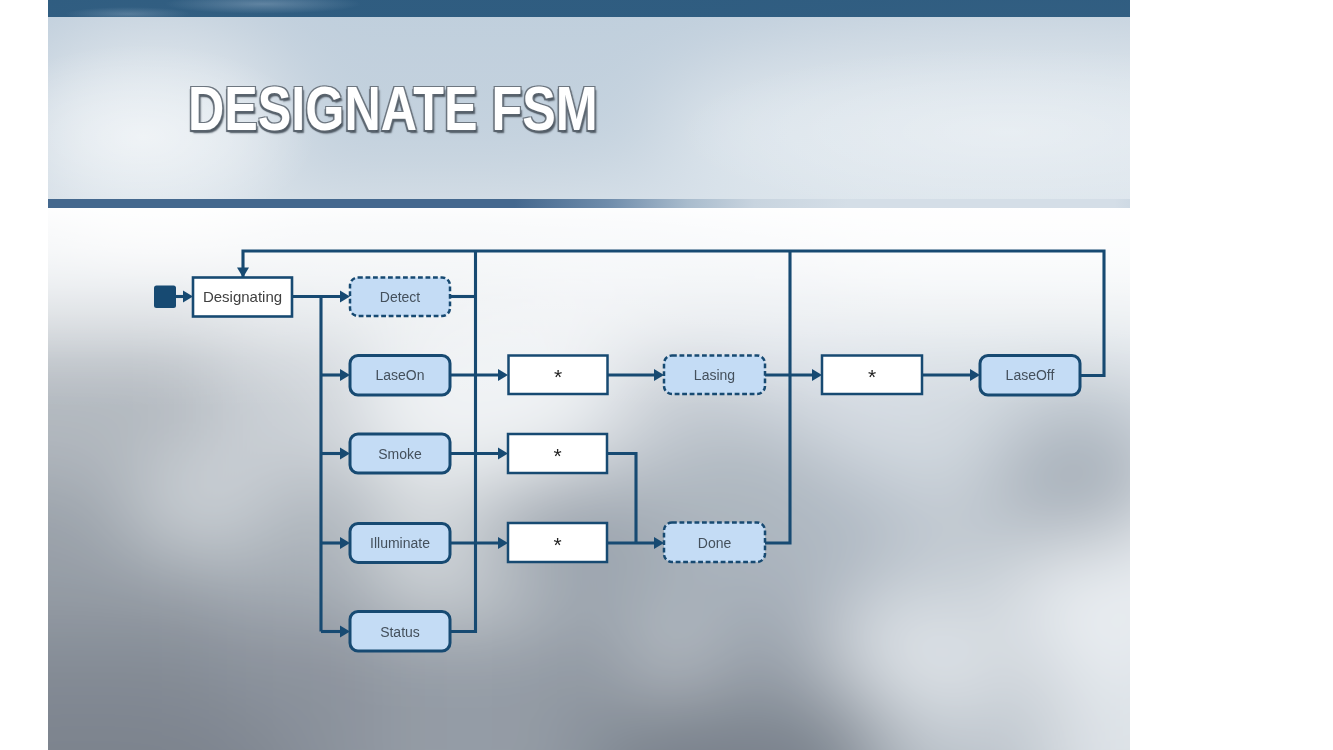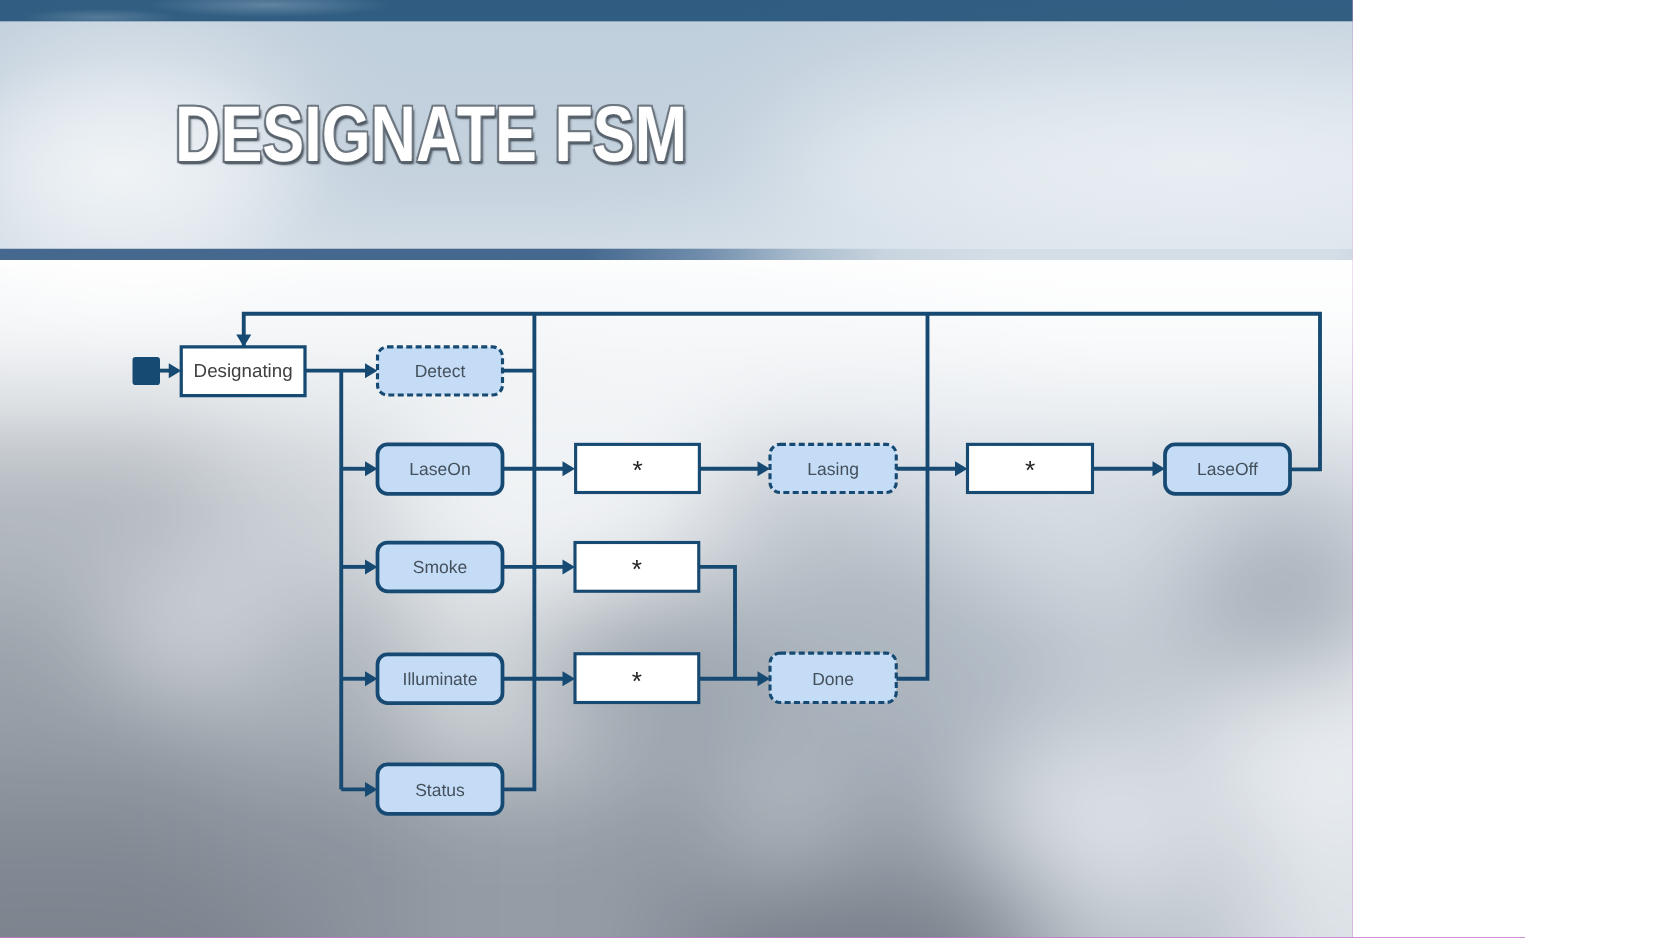--- a/index.html
+++ b/index.html
@@ -1,16 +1,16 @@
 <!DOCTYPE html>
 <html><head>
 <meta charset="utf-8">
 <style>
   html,body{margin:0;padding:0;}
-  .slide{position:relative;width:1082px;height:750px;overflow:hidden;font-family:"Liberation Sans",sans-serif;background:#a21caf;}
+  .slide{position:relative;width:1082px;height:750px;overflow:hidden;font-family:"Liberation Sans",sans-serif;background:#4d7c0f;margin-left:48px;}
   .bg{position:absolute;left:0;top:0;z-index:0;}
   .whitefade{position:absolute;left:0;top:208px;width:1333px;height:200px;z-index:1;
     background:linear-gradient(180deg,rgba(255,255,255,0.96) 0%,rgba(255,255,255,0.75) 20%,rgba(255,255,255,0.35) 45%,rgba(255,255,255,0.1) 75%,rgba(255,255,255,0) 100%);}
   .band{position:absolute;left:0;top:17px;width:1333px;height:182px;z-index:2;
     background:radial-gradient(ellipse 240px 130px at 95px 120px, rgba(255,255,255,0.5), rgba(255,255,255,0) 72%),
                radial-gradient(ellipse 430px 110px at 960px 115px, rgba(255,255,255,0.32), rgba(255,255,255,0) 78%),
                linear-gradient(rgba(215,225,233,0.78),rgba(215,225,233,0.78));}
   .topbar{position:absolute;left:0;top:0;width:1333px;height:17px;z-index:2;
     background:radial-gradient(ellipse 140px 14px at 215px 4px, rgba(170,190,210,0.4), rgba(170,190,210,0) 70%),
                radial-gradient(ellipse 90px 10px at 80px 14px, rgba(170,190,210,0.3), rgba(170,190,210,0) 70%),

